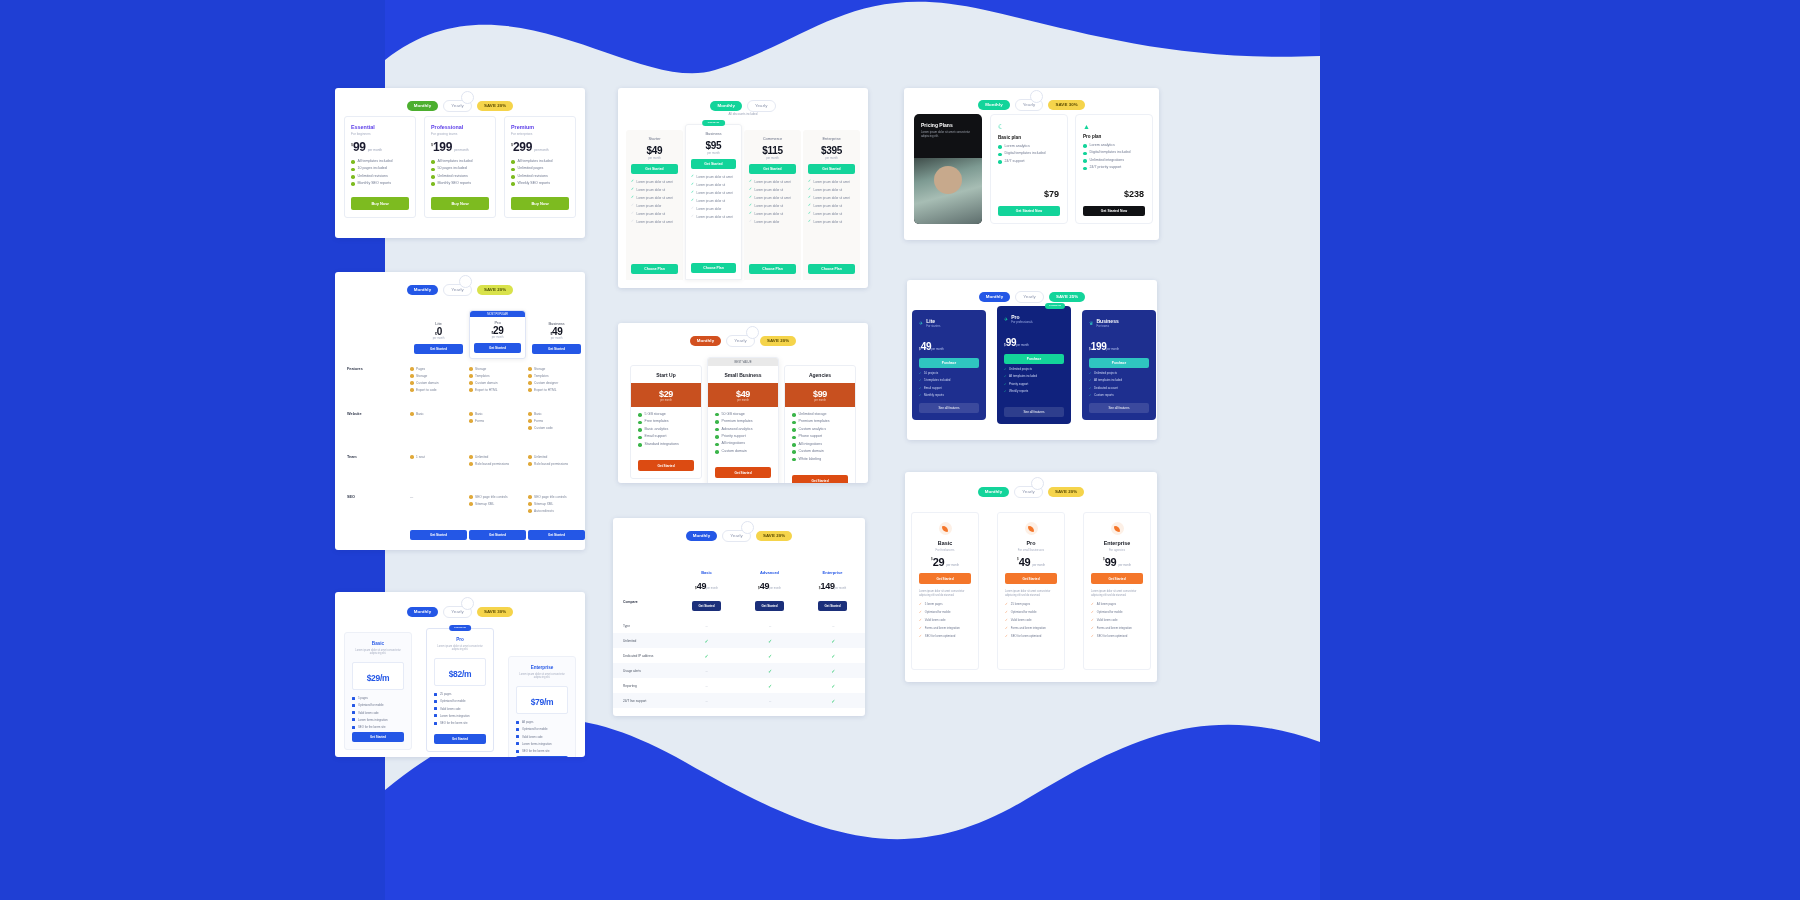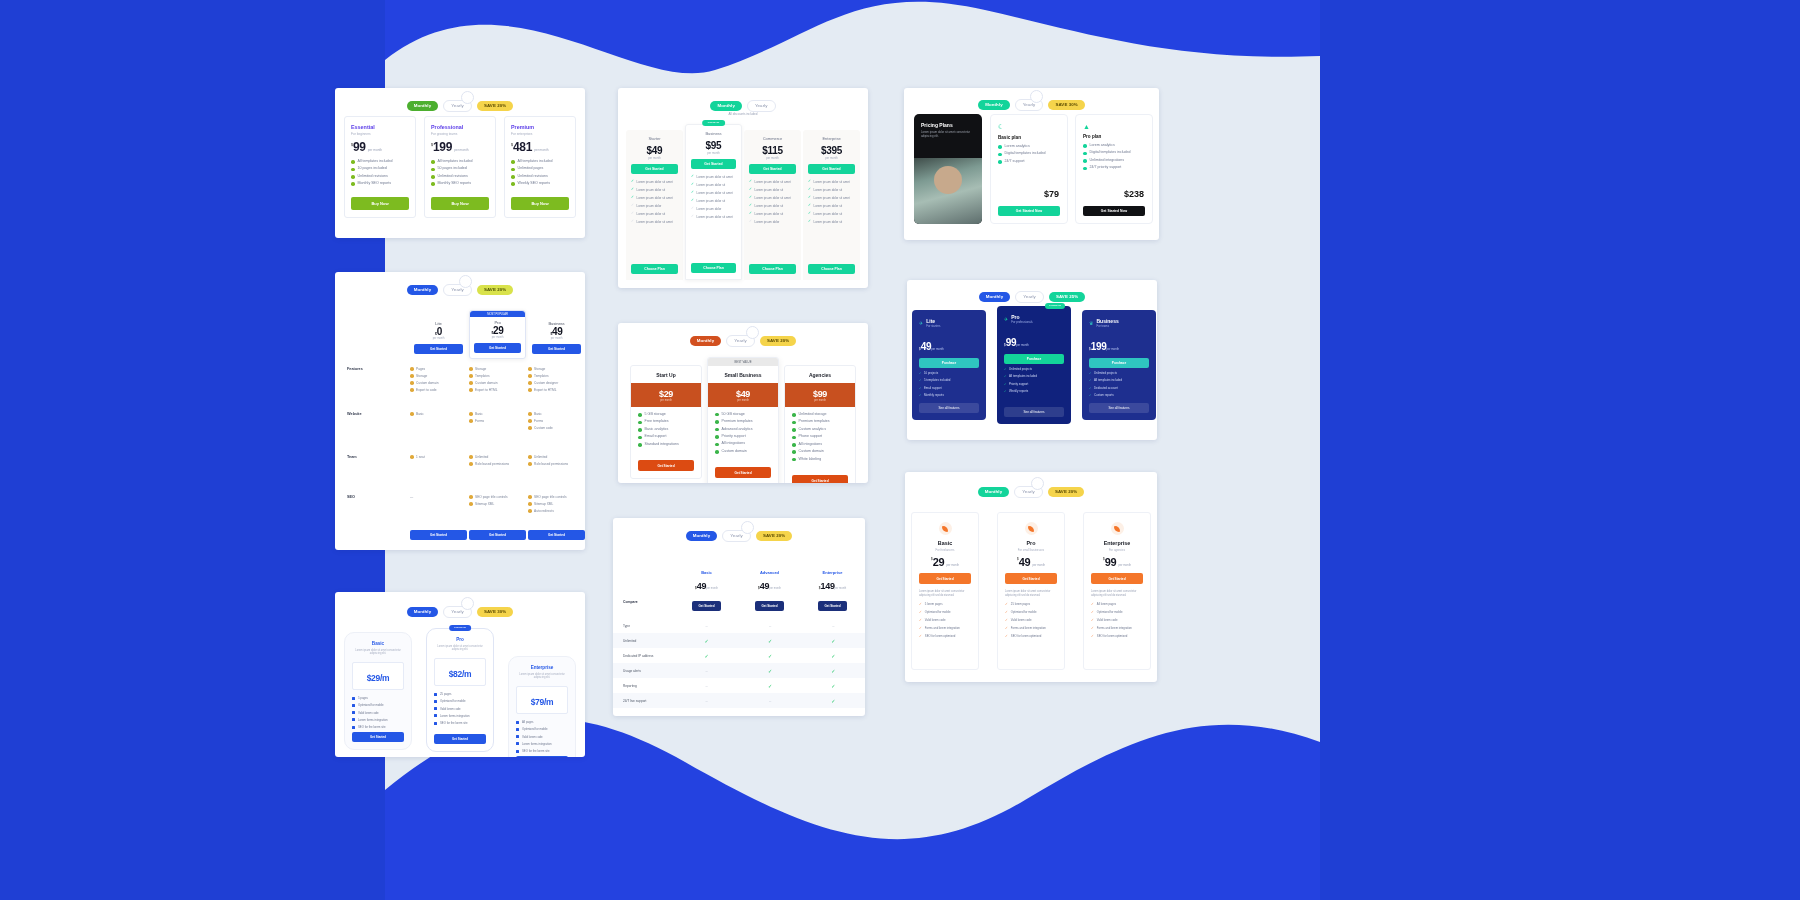--- a/index.html
+++ b/index.html
@@ -179,21 +179,21 @@
   .p8card .pr .per { font-size: 2.8px; color: #9aa2b6; align-self: flex-end; margin-left: 2px; }
   .p8card .cta { background: #f4762a; font-size: 3.2px; padding: 3.4px 0; margin-top: 6px; }
   .p8card .desc { font-size: 2.6px; color: #9aa2b6; margin-top: 6px; line-height: 1.5; }
   .p8card .f { display: flex; gap: 3px; align-items: flex-start; margin-top: 4px; }
   .p8card .f i { color: #f4762a; font-size: 3.4px; font-style: normal; }
   .p8card .f span { font-size: 2.8px; color: #6e778f; }
 
   
   #p9 { left: 335px; top: 592px; width: 250px; height: 165px; }
   .p9card { position: absolute; top: 40px; width: 68px; height: 118px; background: #fafbfe;
-            border: .6px solid #edf0f7; border-radius: 10px; padding: 8px 7px; }
+            border: .6px solid #edf0f7; border-radius: 3px; padding: 8px 7px; }
   .p9card.mid { background: #fff; border-color: #dfe5f5; top: 36px; height: 124px; }
   .p9card .nm { font-size: 4.6px; font-weight: bold; color: #2457e6; text-align: center; }
   .p9card .sub { font-size: 2.6px; color: #a6adc0; text-align: center; margin-top: 2.5px; line-height: 1.5; }
   .p9card .pbox { background: #fff; border: .6px solid #e6ebf7; border-radius: 2px; margin-top: 6px;
                   padding: 4px 0; text-align: center; }
   .p9card .pbox .amt { font-size: 8.5px; font-weight: bold; color: #2457e6; letter-spacing: -.3px; }
   .p9card .f { display: flex; gap: 3px; align-items: center; margin-top: 3.2px; }
   .p9card .f i { width: 3px; height: 3px; background: #2457e6; display: inline-block; border-radius: .5px; }
   .p9card .f span { font-size: 2.8px; color: #6e778f; }
   .p9card .cta { position: absolute; left: 7px; right: 7px; bottom: 7px; background: #2457e6;
@@ -274,21 +274,21 @@
             <span>Monthly SEO reports</span>
           </div>
     </div>
     <div class="btn p1btn">Buy Now</div>
   </div>
   <div class="p1card" style="left:169px;">
     <div class="ttl nm">Premium</div>
     <div class="sub">For enterprises</div>
     <div class="price">
       <span class="cur">$</span>
-      <span class="amt">481</span>
+      <span class="amt">299</span>
       <span class="per">per month</span>
     </div>
     <div style="margin-top:7px;">
       <div class="feat">
             <i class="dot" style="background:#7dbb20"></i>
             <span>All templates included</span>
           </div>
       <div class="feat">
             <i class="dot" style="background:#7dbb20"></i>
             <span>Unlimited pages</span>

